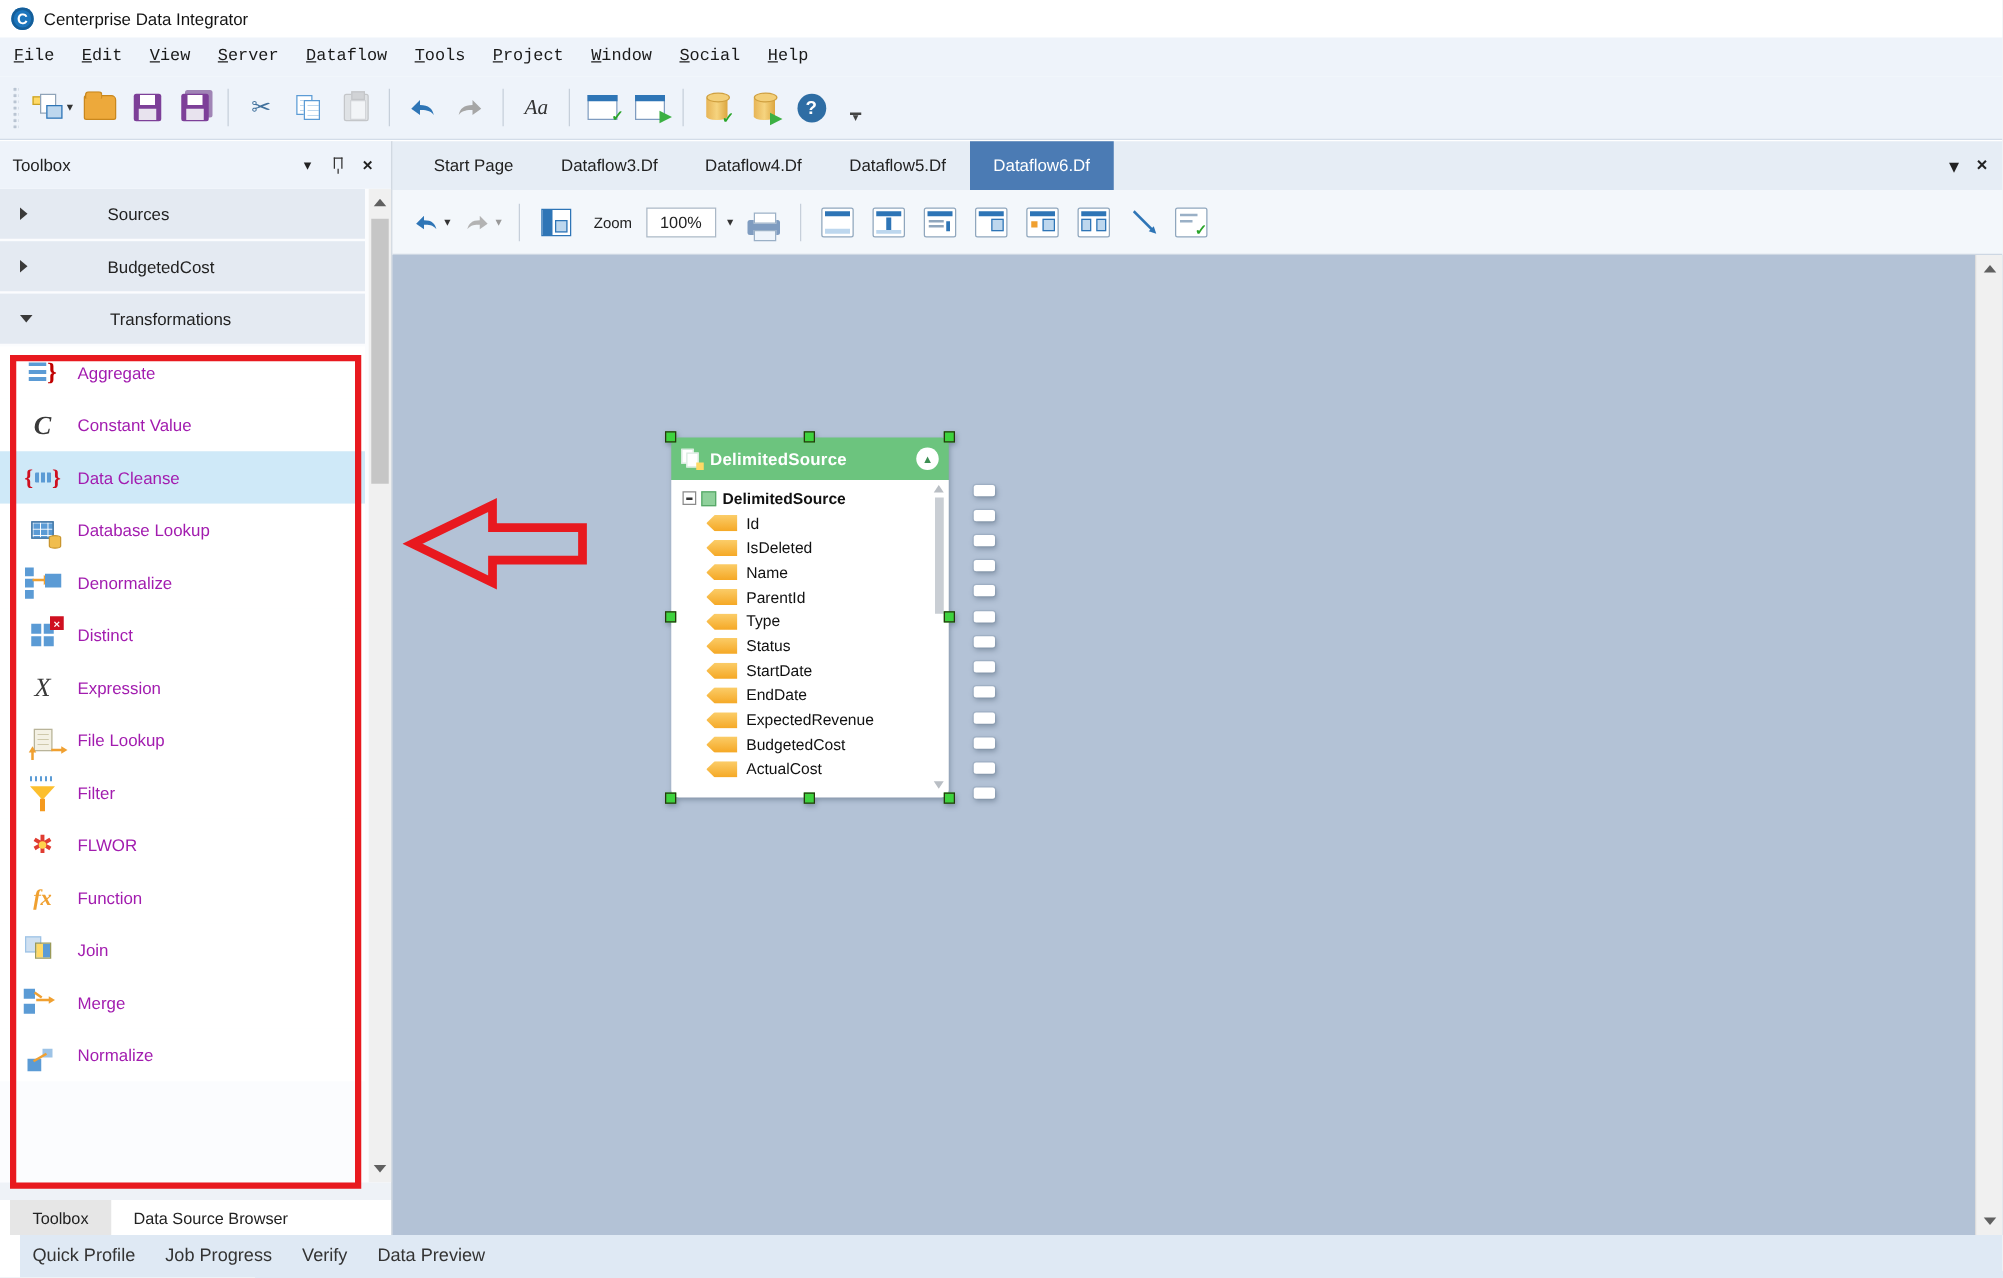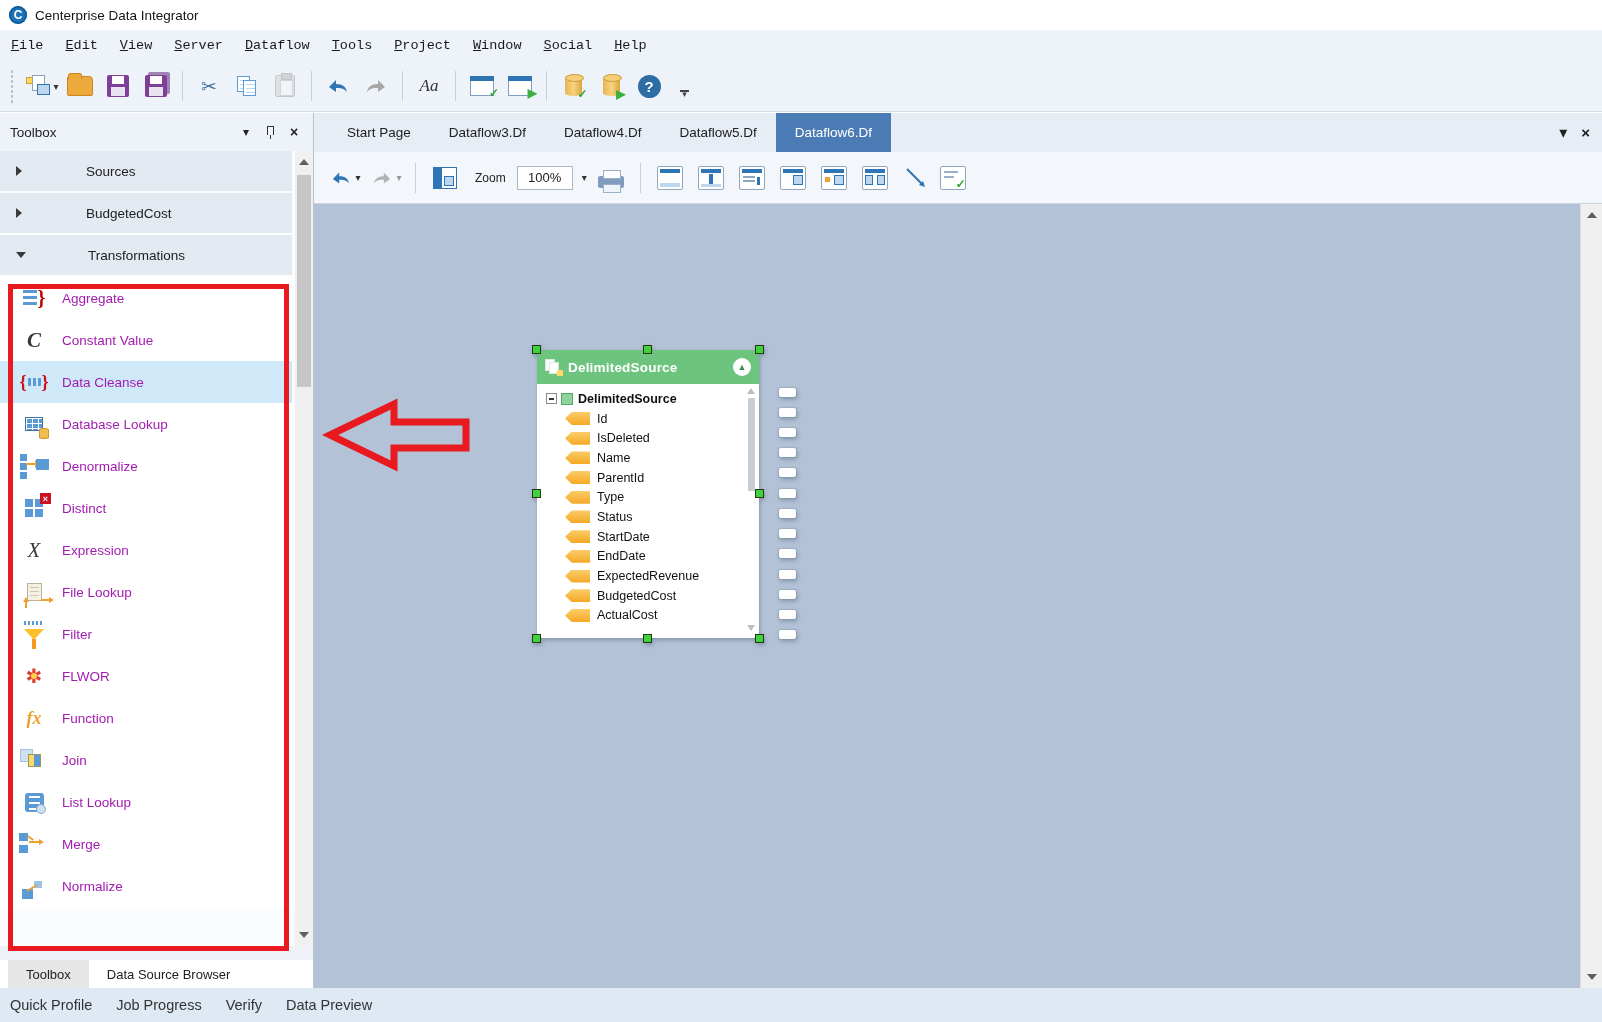--- a/index.html
+++ b/index.html
@@ -188,21 +188,21 @@
   .ntri.up { top:0; border-bottom:6px solid #b9bec4; border-left:4.5px solid transparent; border-right:4.5px solid transparent; }
   .ntri.down { bottom:0; border-top:6px solid #b9bec4; border-left:4.5px solid transparent; border-right:4.5px solid transparent; }
   .handle { position:absolute; width:9px; height:9px; background:#3ed33e; border:1.5px solid #27370f; z-index:7; }
   .port { position:absolute; left:242px; width:17px; height:9px; background:#fff; border-radius:2px; box-shadow:0 0 0 1px rgba(120,140,160,.25); z-index:4; }
 
   
   .red-rect { position:absolute; left:8px; top:284px; width:281px; height:667px; border:5px solid #e8191f; z-index:60; pointer-events:none; }
   .red-arrow { position:absolute; left:322px; top:396px; z-index:60; pointer-events:none; }
 
   
-  .statusbar { position:absolute; left:0; right:0; bottom:0; height:34px; background:#dfe9f4;
+  .statusbar { position:absolute; left:16px; right:0; bottom:0; height:34px; background:#dfe9f4;
     display:flex; align-items:center; gap:24px; padding-left:10px; }
   .status-link { font-size:14.5px; color:#333; }
 
   .undo-svg { display:block; }
 </style>
 </head>
 <body>
 
 <div class="app">
 
@@ -409,26 +409,20 @@
               <span class="fx">fx</span>
             </span>
           <span class="tb-label">Function</span>
         </div>
         <div class="tb-row item">
           <span class="tb-ic">
               <span class="join-back"></span>
               <span class="join-front"></span>
             </span>
           <span class="tb-label">Join</span>
-        </div>
-        <div class="tb-row item">
-          <span class="tb-ic">
-              <span class="ll-box"></span>
-            </span>
-          <span class="tb-label">List Lookup</span>
         </div>
         <div class="tb-row item">
           <span class="tb-ic">
               <span class="mg-b1"></span>
               <span class="mg-b2"></span>
               <span class="mg-arr"></span>
             </span>
           <span class="tb-label">Merge</span>
         </div>
         <div class="tb-row item">

